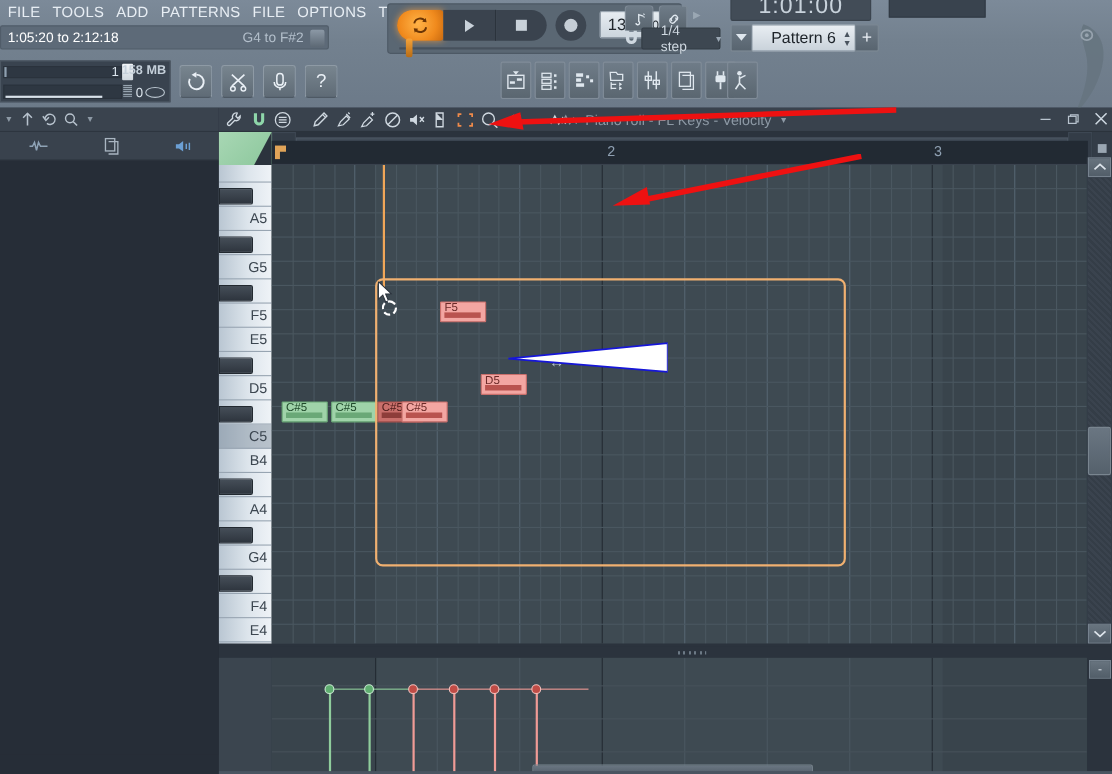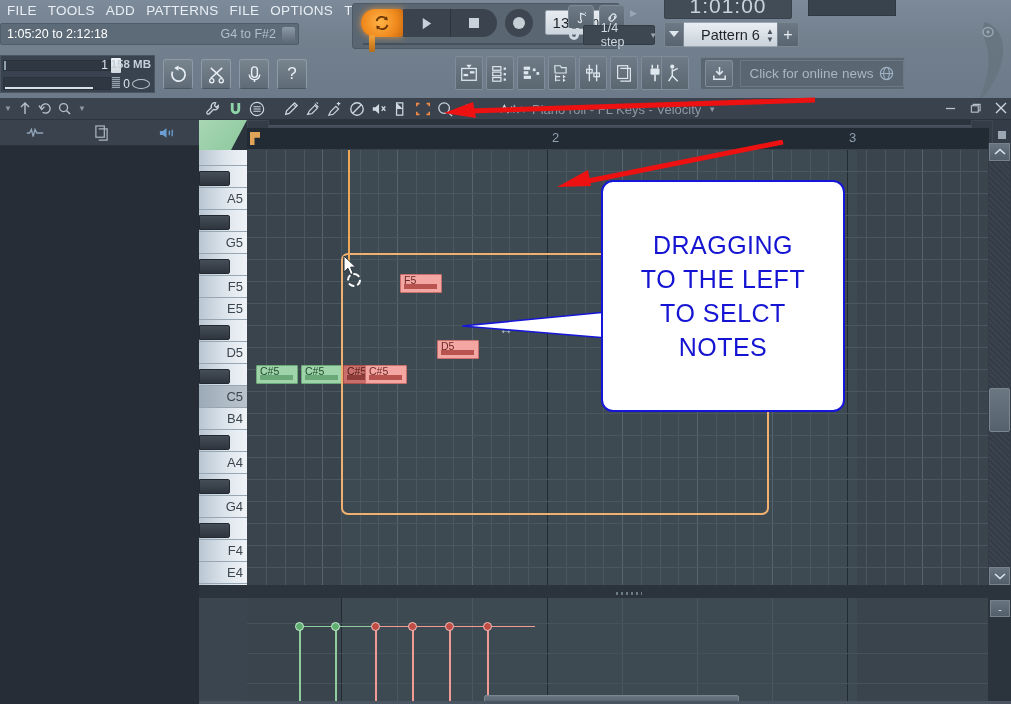--- a/index.html
+++ b/index.html
@@ -628,36 +628,20 @@
     </div>
 
     <div class="tsbtn2">
       <svg width="20" height="20" viewBox="0 0 22 22">
         <circle cx="8" cy="4" r="2.3" fill="#dfe7ee"></circle>
         <path d="M8 7 L8 14 L4 20 M8 14 L14 20" stroke="#dfe7ee" stroke-width="1.6" fill="none"></path>
         <path d="M8 9 L14 6" stroke="#dfe7ee" stroke-width="1.5"></path>
       </svg>
     </div>
 
-    <div class="newsbar">
-      <div class="newsbtn">
-        <svg width="17" height="17" viewBox="0 0 18 18">
-          <path d="M9 2 v7 M5.5 6.5 L9 10 L12.5 6.5" stroke="#dfe7ee" stroke-width="1.6" fill="none"></path>
-          <path d="M3 11 v4 h12 v-4" fill="none" stroke="#dfe7ee" stroke-width="1.6"></path>
-        </svg>
-      </div>
-      <div class="ntxt">
-        <span>Click for online news</span>
-        <svg width="15" height="15" viewBox="0 0 16 16">
-          <circle cx="8" cy="8" r="6.5" fill="none" stroke="#9fb3c6" stroke-width="1.3"></circle>
-          <ellipse cx="8" cy="8" rx="3" ry="6.5" fill="none" stroke="#9fb3c6" stroke-width="1.1"></ellipse>
-          <path d="M1.7 8 h12.6" stroke="#9fb3c6" stroke-width="1.1"></path>
-        </svg>
-      </div>
-    </div>
 
     <div class="hintmouse">
       <svg width="60" height="86" viewBox="0 0 60 86">
         <path d="M38 2 C50 6 58 18 56 34 C54 52 44 70 30 84 C40 62 44 44 40 28 C37 16 34 8 38 2 Z" fill="#667480" opacity="0.9"></path>
         <ellipse cx="41" cy="12" rx="5" ry="4.5" fill="none" stroke="#97a3ae" stroke-width="1.6"></ellipse>
         <circle cx="41" cy="12" r="1.7" fill="#97a3ae"></circle>
       </svg>
     </div>
   </div>
 
@@ -951,23 +935,20 @@
         <path d="M1 0 L1 16 L5 12.3 L7.6 18.6 L10.2 17.4 L7.6 11.2 L12.6 11 Z" fill="#ffffff" stroke="#2b333d" stroke-width="1"></path>
       </svg>
     </div>
     <div class="cursor-circle" style="left:100px;top:123px"></div>
     <div class="resize-cursor" style="left:252px;top:171px">↔</div>
   </div>
 
   <svg class="callout-tail" viewBox="0 0 145 30">
     <path d="M0 16 L145 2 L145 28 Z" fill="#ffffff" stroke="#1616d8" stroke-width="1.6"></path>
   </svg>
-  <div class="callout">
-    <p>DRAGGING<br>TO THE LEFT<br>TO SELCT<br>NOTES</p>
-  </div>
 
   <svg class="arrow-red" style="left:440px;top:96px;width:375px;height:24px" viewBox="0 0 375 24">
     <path d="M375 4 L30 15" stroke="#ee1111" stroke-width="5" fill="none"></path>
     <path d="M4 17 L33 6 L36 22 Z" fill="#ee1111"></path>
   </svg>
   <svg class="arrow-red" style="left:555px;top:140px;width:230px;height:50px" viewBox="0 0 230 50">
     <path d="M228 2 L28 42" stroke="#ee1111" stroke-width="5" fill="none"></path>
     <path d="M2 47 L33 30 L36 46 Z" fill="#ee1111"></path>
   </svg>
 

